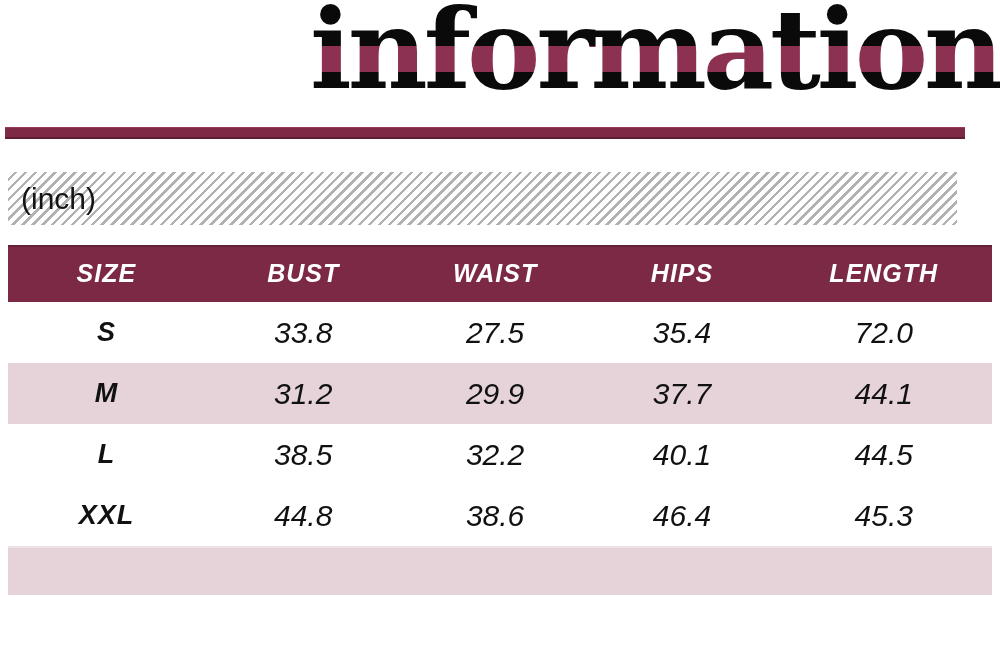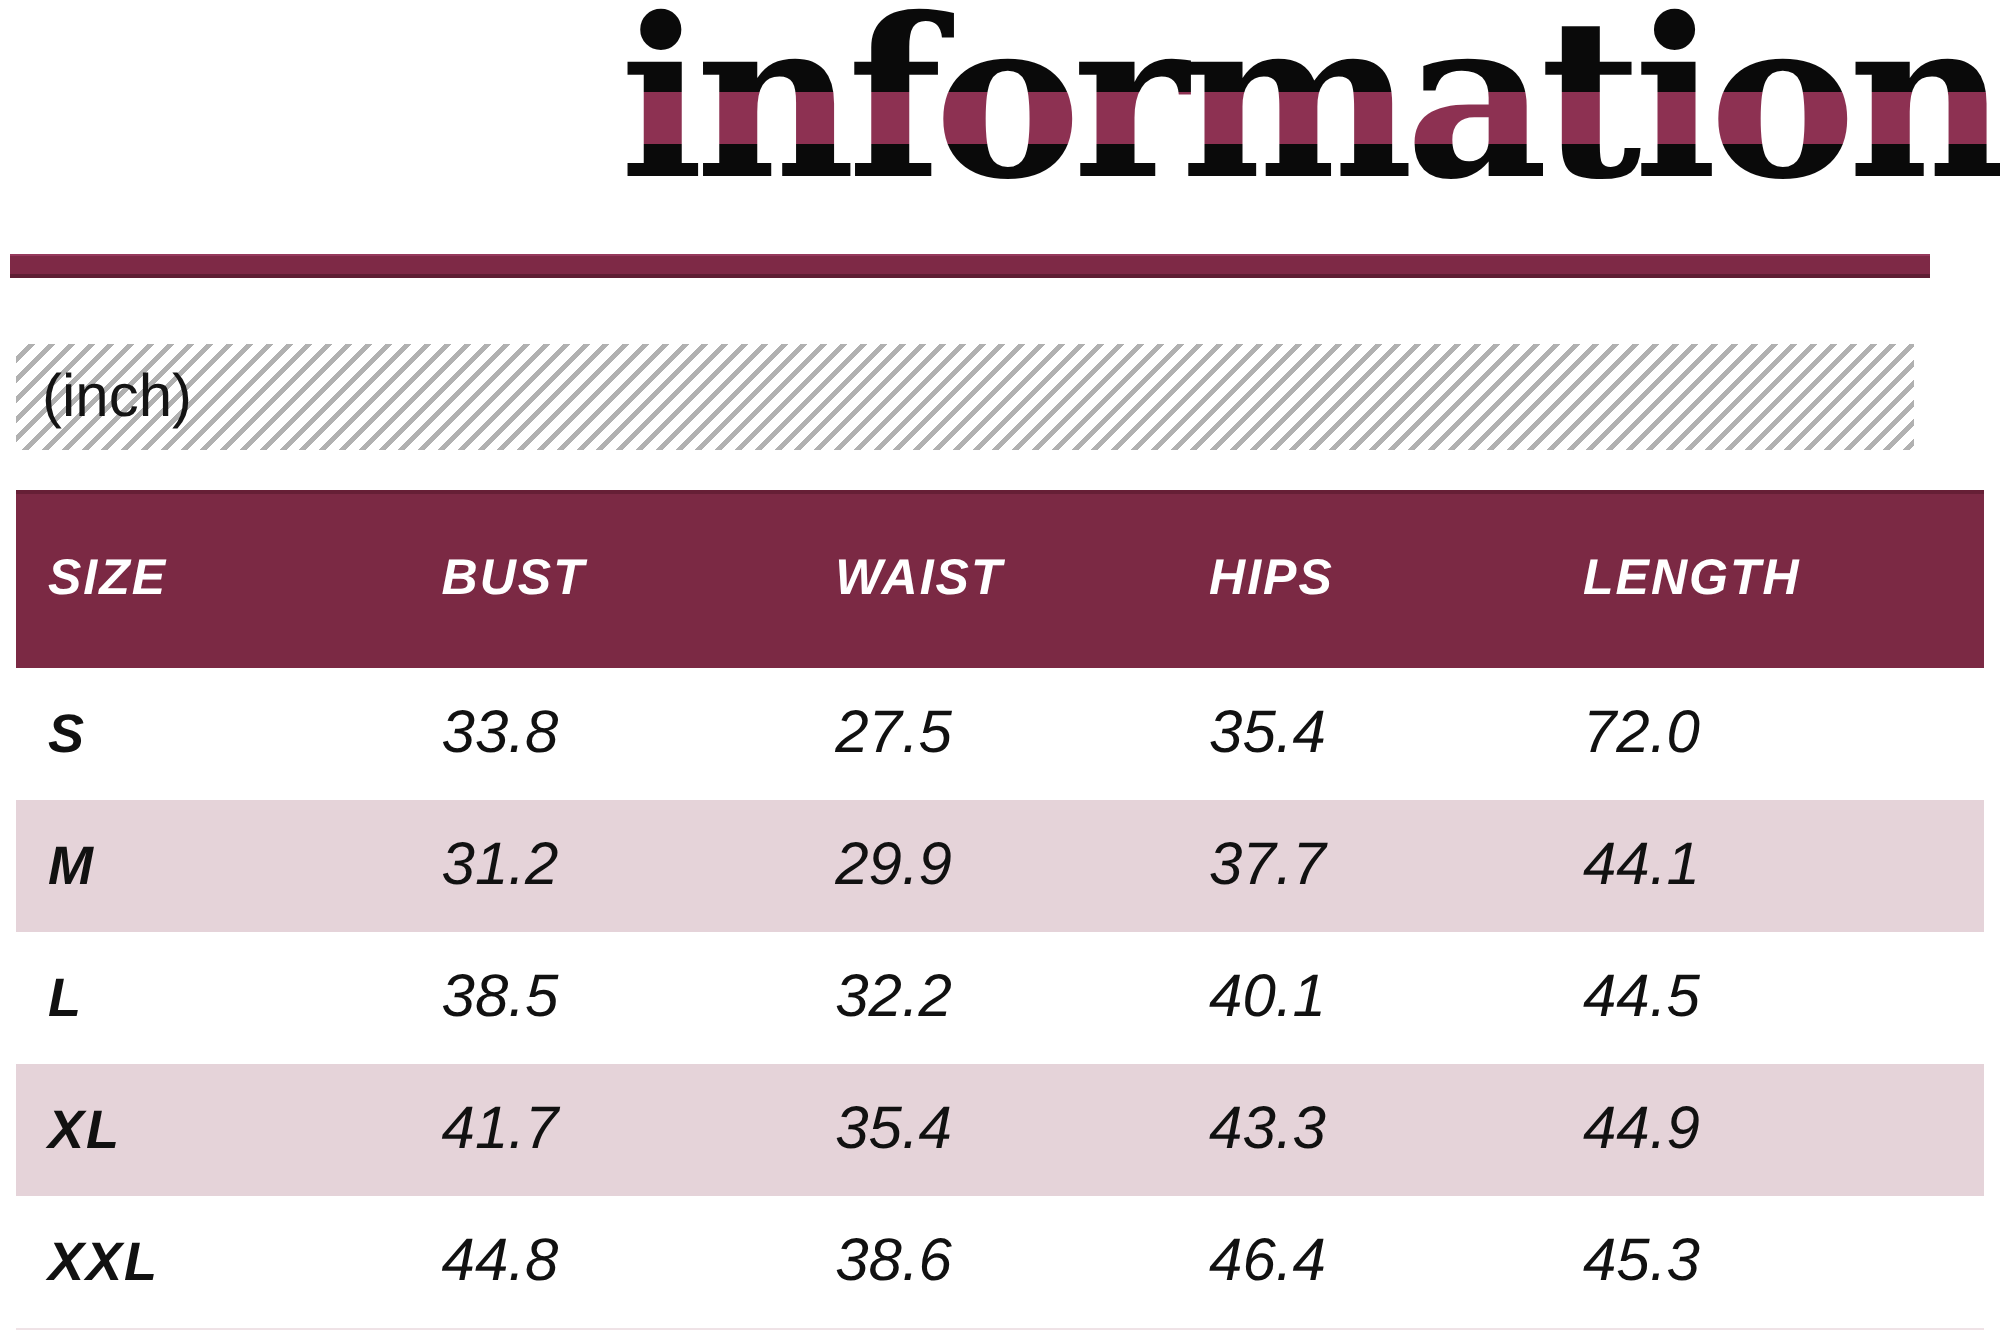--- a/index.html
+++ b/index.html
@@ -59,22 +59,22 @@
   }
 
   
   .size-table {
     margin: 20px 0 0 8px;
     width: 984px;
     border-collapse: collapse;
     table-layout: fixed;
   }
   .size-table th, .size-table td {
-    padding: 16px;
-    text-align: left;
+    padding: 0;
+    text-align: center;
     vertical-align: middle;
   }
   .hdr {
     height: 57px;
     background-image: linear-gradient(180deg, #661f36 0 2px, #7b2944 2px 100%);
     background-color: #7b2944;
     color: #ffffff;
     font-style: italic;
     font-weight: bold;
     font-size: 25px;
@@ -149,27 +149,20 @@
       <td class="val">37.7</td>
       <td class="val">44.1</td>
     </tr>
     <tr class="row-odd">
       <th class="rowlab">L</th>
       <td class="val">38.5</td>
       <td class="val">32.2</td>
       <td class="val">40.1</td>
       <td class="val">44.5</td>
     </tr>
-    <tr class="row-even">
-      <th class="rowlab">XL</th>
-      <td class="val">41.7</td>
-      <td class="val">35.4</td>
-      <td class="val">43.3</td>
-      <td class="val">44.9</td>
-    </tr>
     <tr class="row-odd">
       <th class="rowlab">XXL</th>
       <td class="val">44.8</td>
       <td class="val">38.6</td>
       <td class="val">46.4</td>
       <td class="val">45.3</td>
     </tr>
   </tbody>
 </table>
 

